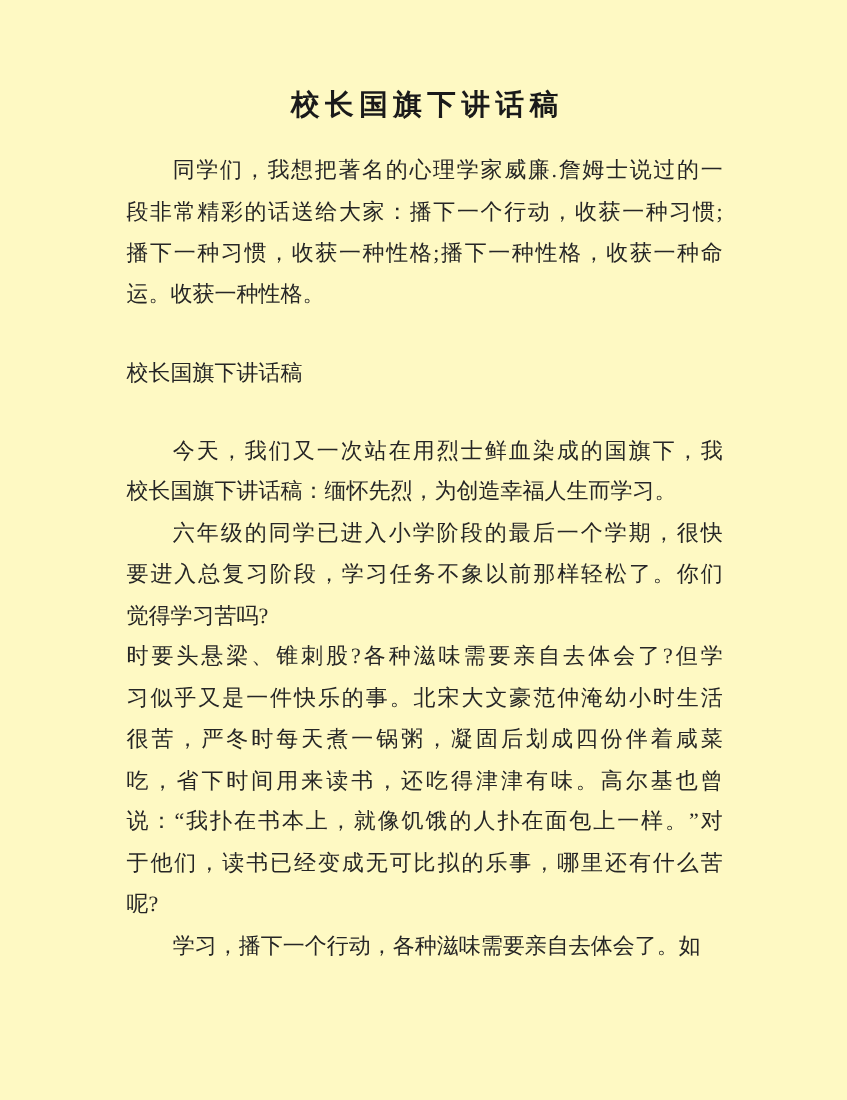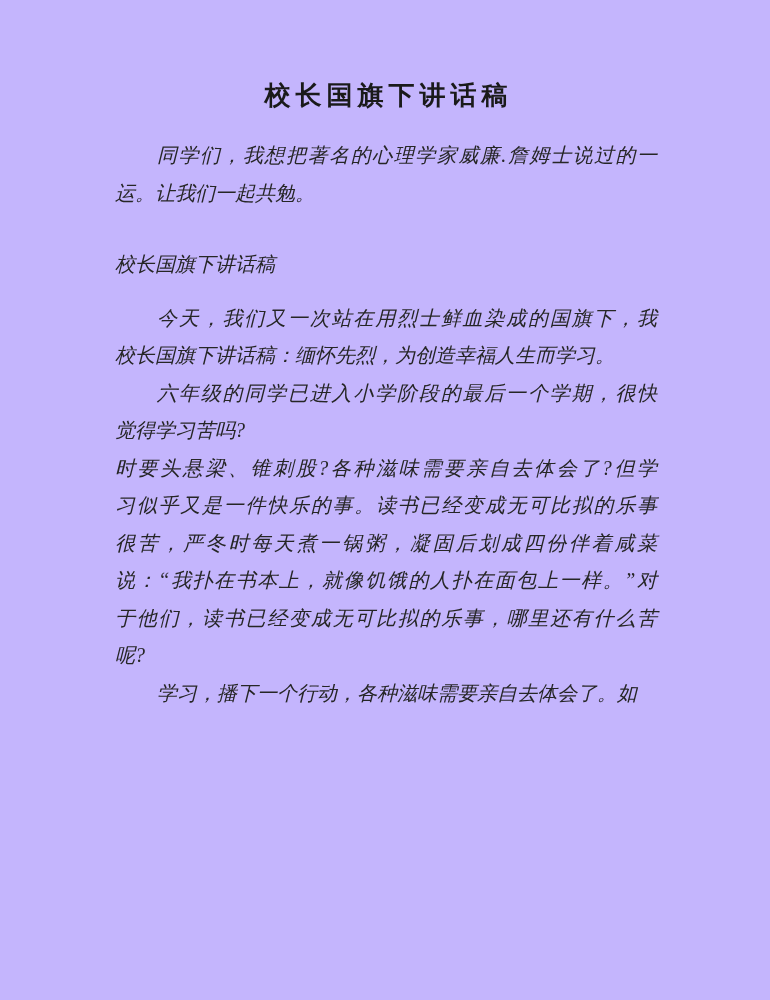--- a/index.html
+++ b/index.html
@@ -7,21 +7,21 @@
     margin: 0;
     padding: 0;
     background: #fcfcfa;
   }
   .page {
     position: relative;
     width: 770px;
     height: 1000px;
     box-sizing: border-box;
     padding: 0 113px 0 115px;
-    background: #c4b5fd;
+    background: #fef9c3;
     overflow: hidden;
     font-family: "Liberation Serif", "DejaVu Serif", serif;
     color: #262626;
   }
   .doc-title {
     margin: 76px 0 0 0;
     font-size: 26px;
     font-weight: bold;
     line-height: 40px;
     text-align: center;
@@ -30,55 +30,59 @@
     color: #1a1a1a;
     white-space: nowrap;
   }
   .para {
     margin: 0;
     font-size: 20px;
     line-height: 37.5px;
   }
   .p-intro     { margin-top: 21px; }
   .p-subtitle  { margin-top: 34px; }
-  .p-body-first{ margin-top: 16px; }
-  .line        { text-align: left; font-style: italic; }
+  .p-body-first{ margin-top: 33px; }
+  .line        { text-align: left; }
   .line.indent { text-indent: 42px; }
   .line.fill   { text-align: justify; text-align-last: justify; }
 </style>
 </head>
 <body>
 
 <div class="page">
 
   <h1 class="doc-title">校长国旗下讲话稿</h1>
 
   <div class="para p-intro">
     <div class="line indent fill">同学们，我想把著名的心理学家威廉.詹姆士说过的一</div>
-    <div class="line">运。让我们一起共勉。</div>
+    <div class="line fill">段非常精彩的话送给大家：播下一个行动，收获一种习惯;</div>
+    <div class="line fill">播下一种习惯，收获一种性格;播下一种性格，收获一种命</div>
+    <div class="line">运。收获一种性格。</div>
   </div>
 
   <div class="para p-subtitle">
     <div class="line">校长国旗下讲话稿</div>
   </div>
 
   <div class="para p-body-first">
     <div class="line indent fill">今天，我们又一次站在用烈士鲜血染成的国旗下，我</div>
     <div class="line">校长国旗下讲话稿：缅怀先烈，为创造幸福人生而学习。</div>
   </div>
 
   <div class="para">
     <div class="line indent fill">六年级的同学已进入小学阶段的最后一个学期，很快</div>
+    <div class="line fill">要进入总复习阶段，学习任务不象以前那样轻松了。你们</div>
     <div class="line">觉得学习苦吗?</div>
   </div>
 
   <div class="para">
     <div class="line fill">时要头悬梁、锥刺股?各种滋味需要亲自去体会了?但学</div>
-    <div class="line fill">习似乎又是一件快乐的事。读书已经变成无可比拟的乐事</div>
+    <div class="line fill">习似乎又是一件快乐的事。北宋大文豪范仲淹幼小时生活</div>
     <div class="line fill">很苦，严冬时每天煮一锅粥，凝固后划成四份伴着咸菜</div>
+    <div class="line fill">吃，省下时间用来读书，还吃得津津有味。高尔基也曾</div>
     <div class="line fill">说：“我扑在书本上，就像饥饿的人扑在面包上一样。”对</div>
     <div class="line fill">于他们，读书已经变成无可比拟的乐事，哪里还有什么苦</div>
     <div class="line">呢?</div>
   </div>
 
   <div class="para">
     <div class="line indent">学习，播下一个行动，各种滋味需要亲自去体会了。如</div>
   </div>
 
 </div>

